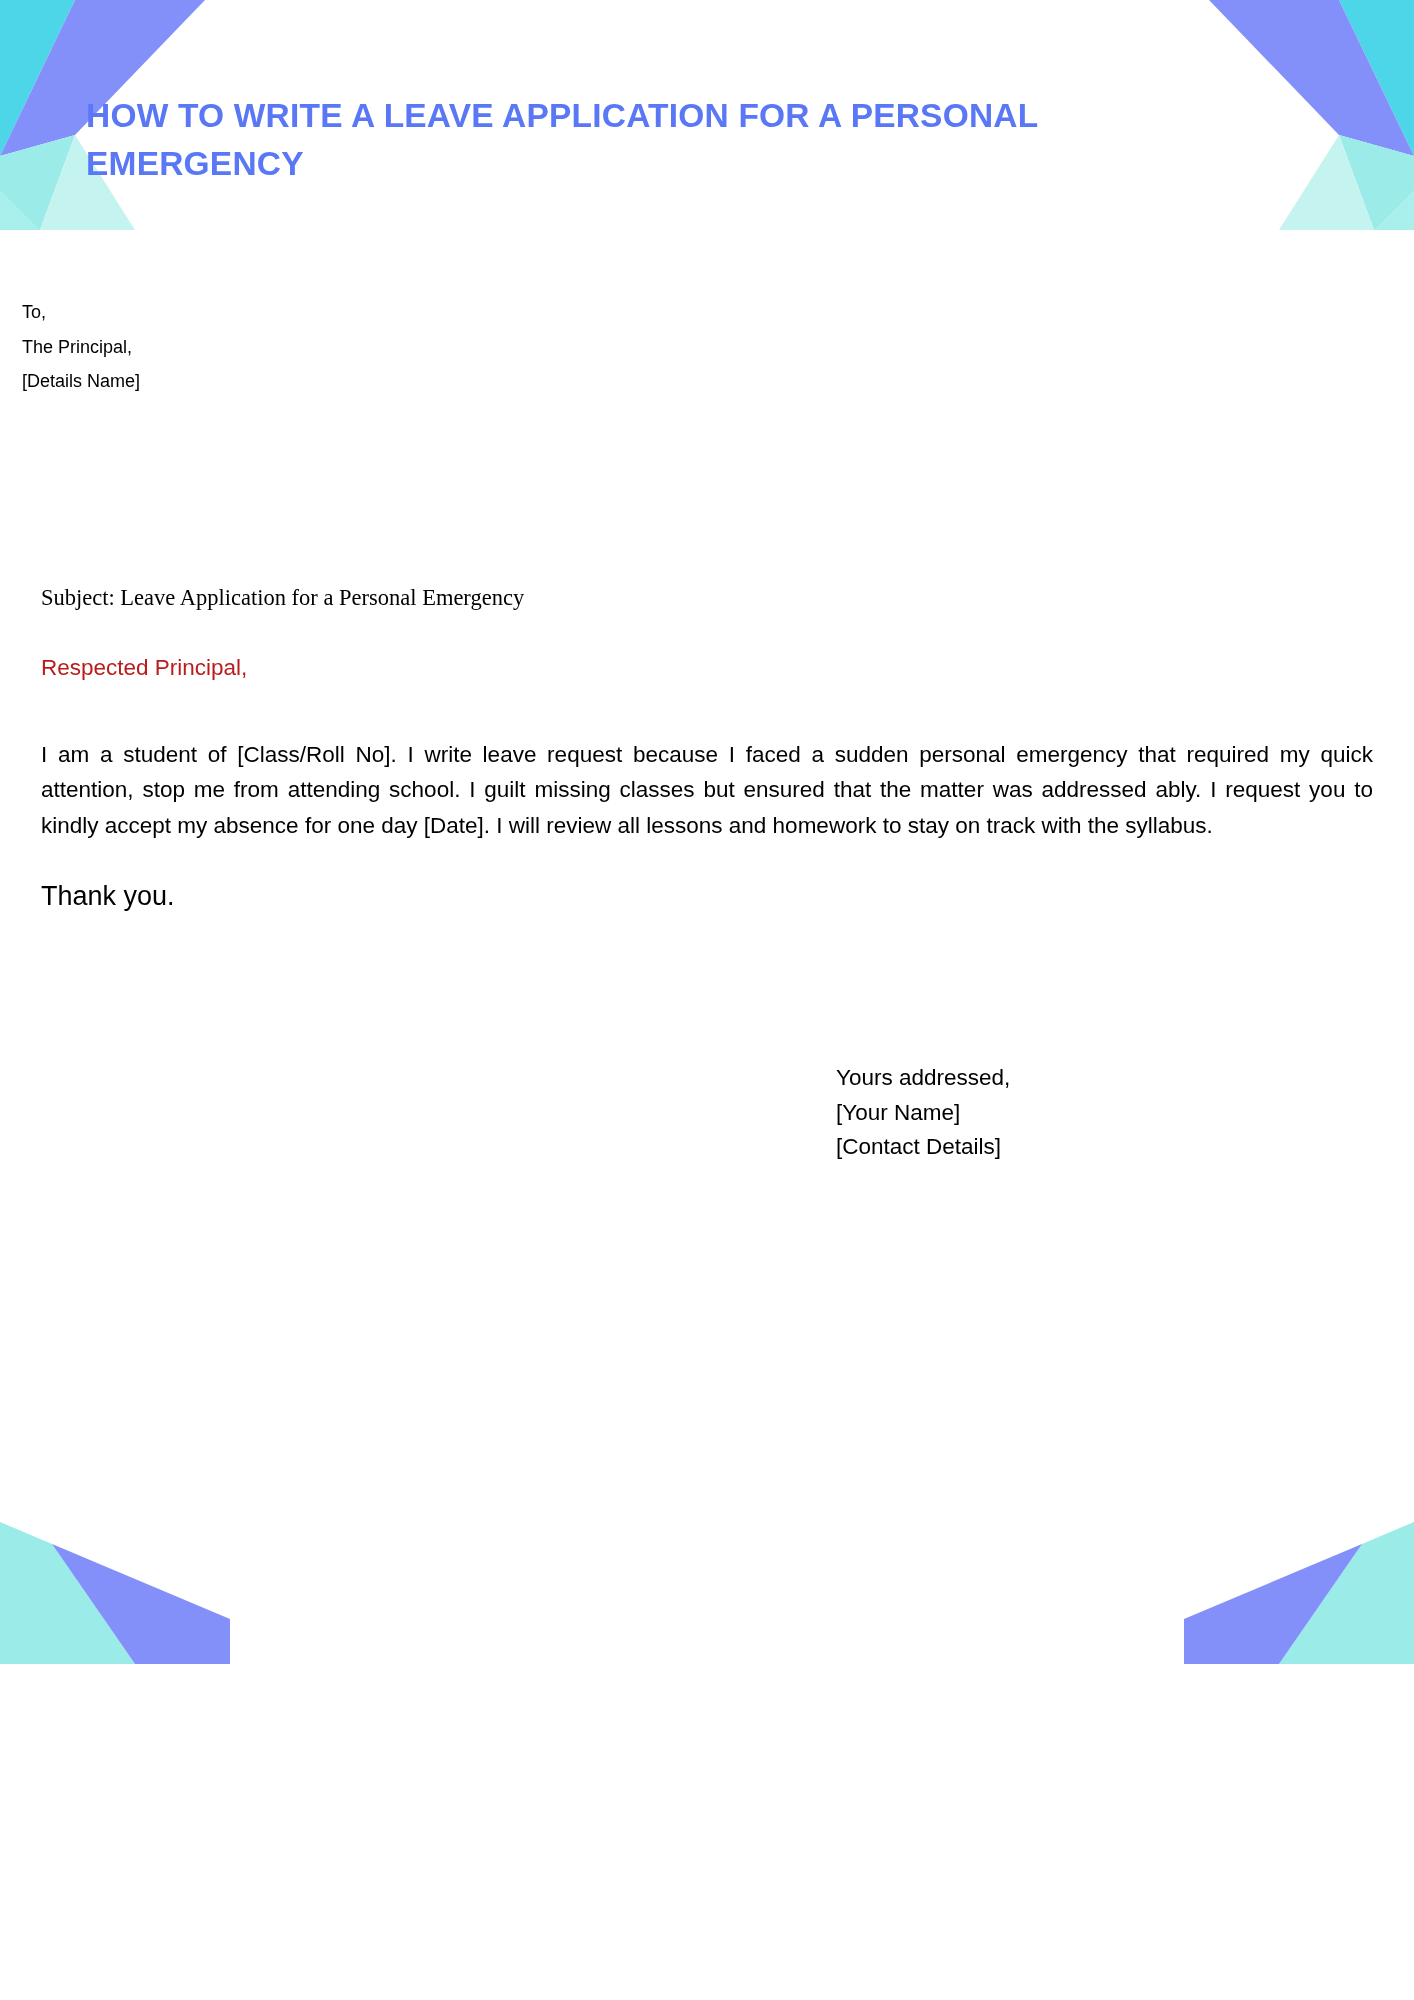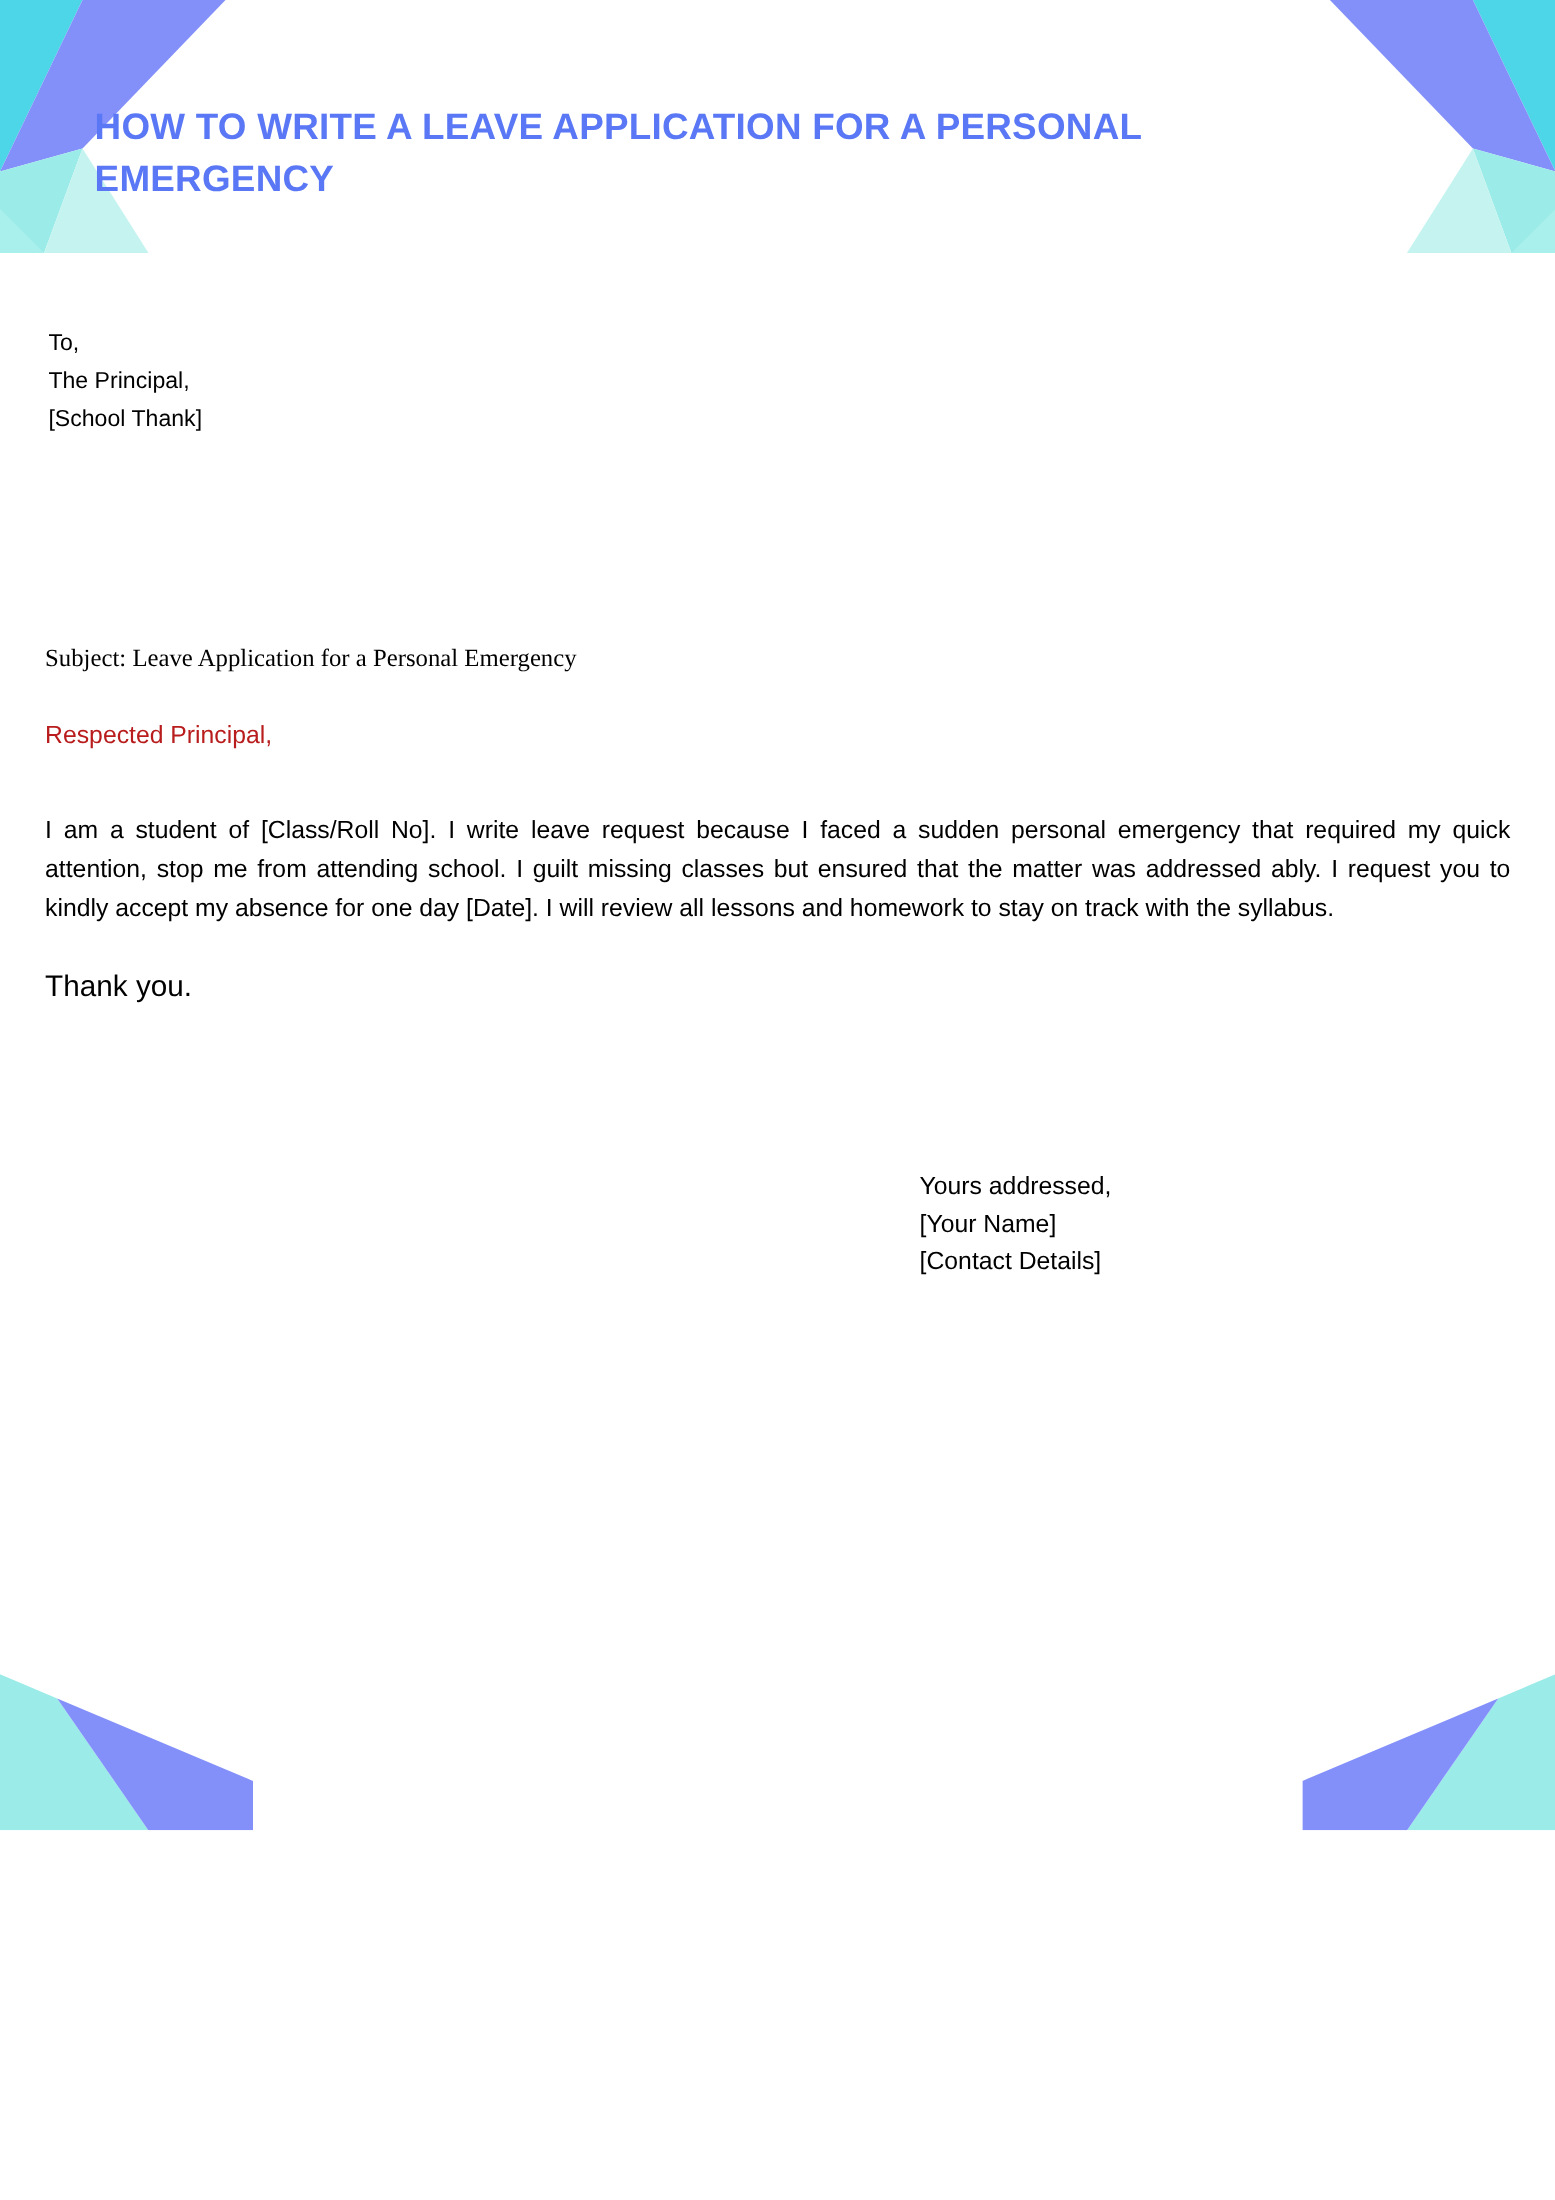--- a/index.html
+++ b/index.html
@@ -49,22 +49,22 @@
   
   .letter {
     position: absolute;
     top: 295px;
     left: 0;
     width: 1414px;
     color: #000000;
   }
 
   .address-block {
-    margin-left: 44px;
-    font-size: 21px;
+    margin-left: 22px;
+    font-size: 18px;
     line-height: 34.5px;
     color: #000000;
   }
   .address-line { white-space: pre; }
 
   .body-wrap {
     margin-left: 41px;
     margin-right: 41px;
     margin-top: 182px;
   }
@@ -141,21 +141,21 @@
 
   <div class="title-block">
     <h1 class="doc-title">HOW TO WRITE A LEAVE APPLICATION FOR A PERSONAL EMERGENCY</h1>
   </div>
 
   <div class="letter">
 
     <div class="address-block">
       <div class="address-line">To,</div>
       <div class="address-line">The Principal,</div>
-      <div class="address-line">[School Thank]</div>
+      <div class="address-line">[Details Name]</div>
     </div>
 
     <div class="body-wrap">
 
       <div class="subject-line">Subject: Leave Application for a Personal Emergency</div>
 
       <div class="salutation">Respected Principal,</div>
 
       <p class="body-paragraph">I am a student of [Class/Roll No]. I write leave request because I faced a sudden personal emergency that required my quick attention, stop me from attending school. I guilt missing classes but ensured that the matter was addressed ably. I request you to kindly accept my absence for one day [Date]. I will review all lessons and homework to stay on track with the syllabus.</p>
 

